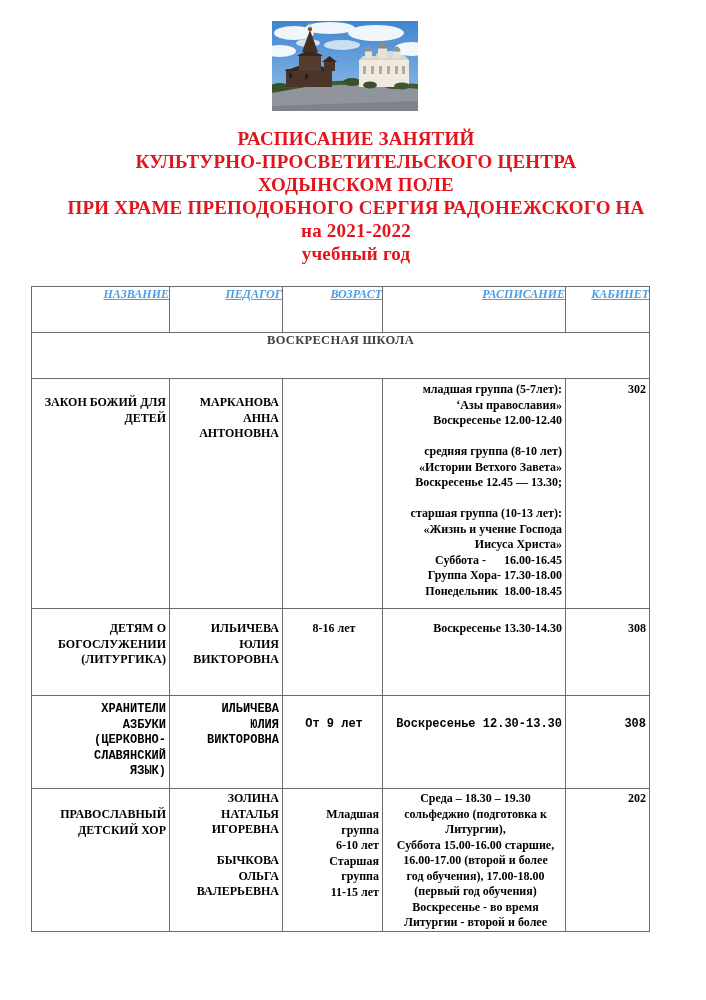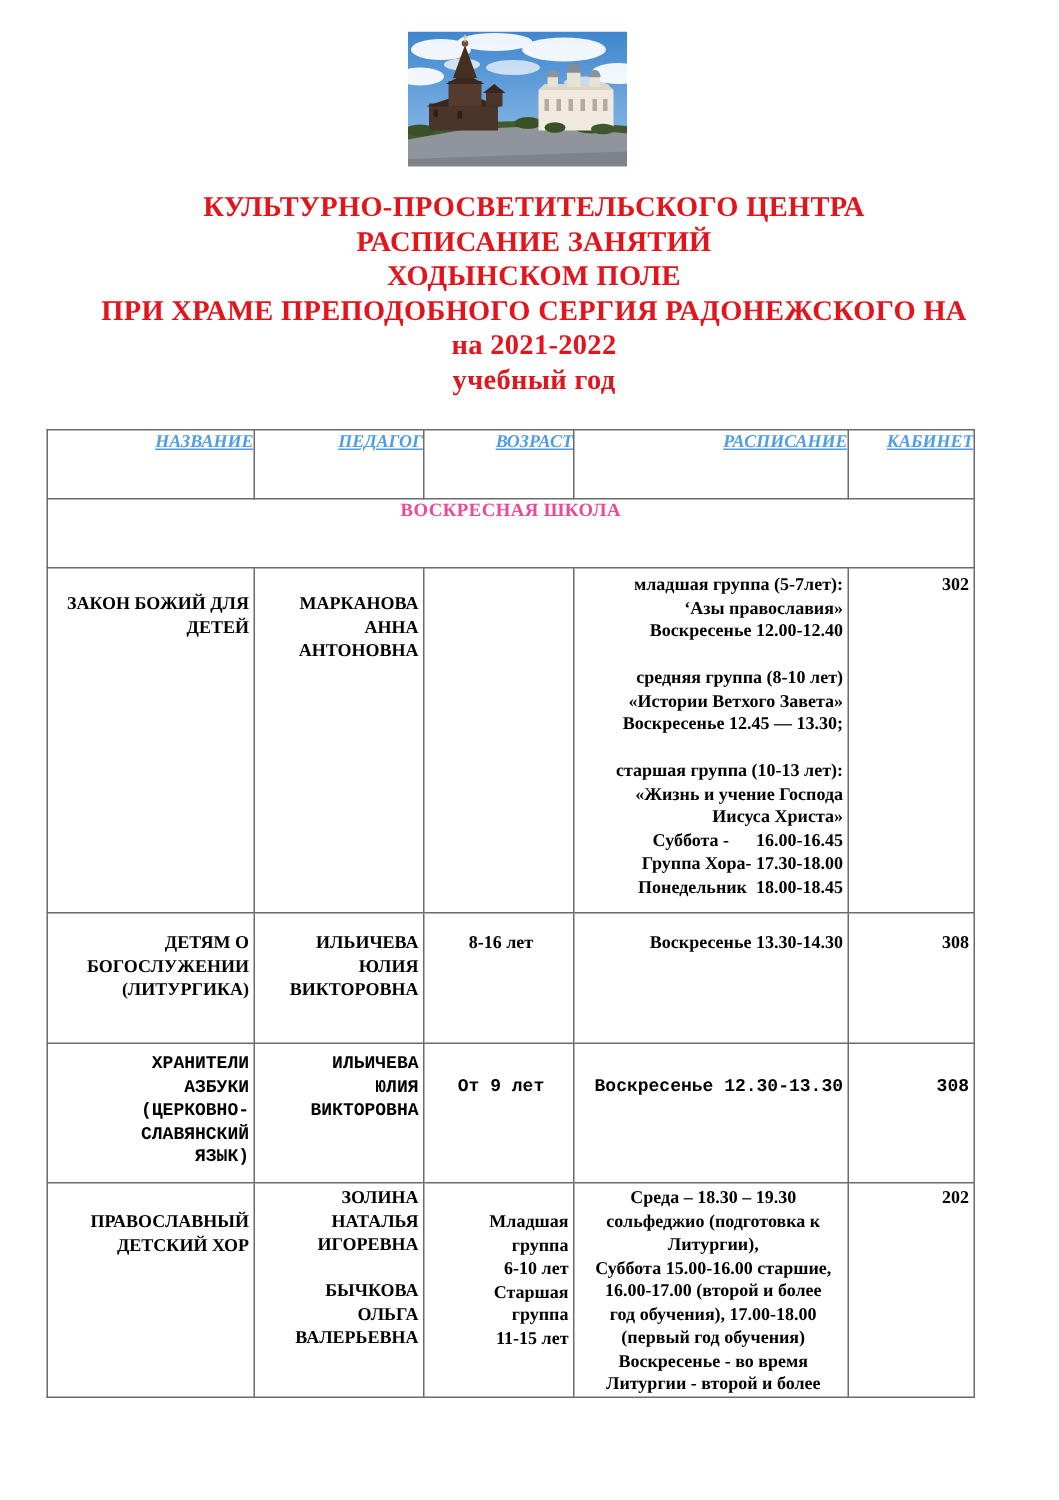--- a/index.html
+++ b/index.html
@@ -27,21 +27,21 @@
   }
   table.schedule th, table.schedule td {
     border:1px solid #6b6b6b; vertical-align:top; overflow:hidden;
   }
   th.colhead {
     color:#4f9de4; font-style:italic; font-weight:bold;
     text-decoration:underline; font-size:12px; text-align:right;
     vertical-align:middle; height:46px;
   }
   td.section {
-    color:#ec4899; font-weight:bold; font-size:12.5px; text-align:center;
+    color:#404040; font-weight:bold; font-size:12.5px; text-align:center;
     vertical-align:middle; height:46px; letter-spacing:0.3px;
   }
   td.cell {
     font-weight:bold; font-size:12px; line-height:15.5px;
     text-align:right; padding:0 3px;
   }
   .pre { white-space:pre-wrap; }
   td.left { text-align:center; padding-left:7px; padding-right:4px; }
   
   tr.r1 { height:230px; }
@@ -124,22 +124,22 @@
           <rect x="123" y="45" width="3" height="8"></rect>
           <rect x="130" y="45" width="3" height="8"></rect>
         </g>
         <ellipse cx="98" cy="64" rx="7" ry="3.5" fill="#3a5127"></ellipse>
         <ellipse cx="130" cy="65" rx="8" ry="3.5" fill="#405631"></ellipse>
       </g>
     </svg>
   </div>
 
   <div class="titles">
+    <div>РАСПИСАНИЕ ЗАНЯТИЙ</div>
     <div>КУЛЬТУРНО-ПРОСВЕТИТЕЛЬСКОГО ЦЕНТРА</div>
-    <div>РАСПИСАНИЕ ЗАНЯТИЙ</div>
     <div>ХОДЫНСКОМ ПОЛЕ</div>
     <div>ПРИ ХРАМЕ ПРЕПОДОБНОГО СЕРГИЯ РАДОНЕЖСКОГО НА</div>
     <div>на 2021-2022</div>
     <div>учебный год</div>
   </div>
 
   <table class="schedule">
     <colgroup>
       <col style="width:138px">
         <col style="width:113px">

